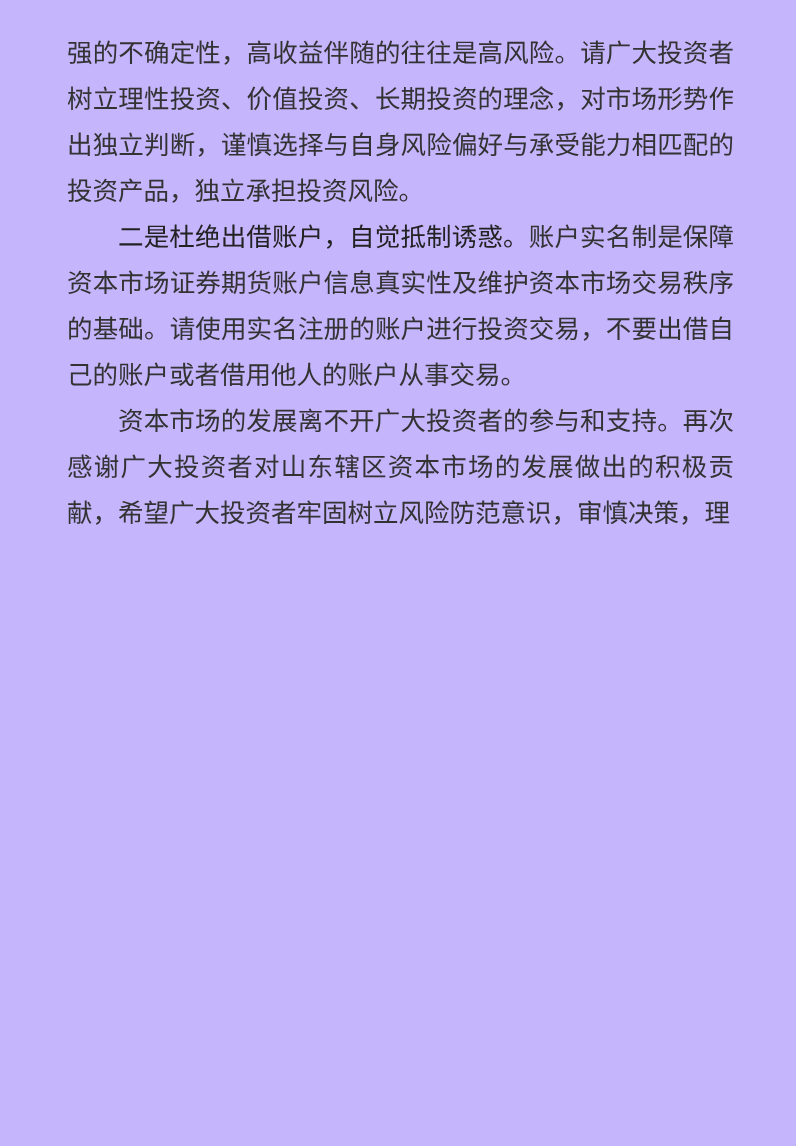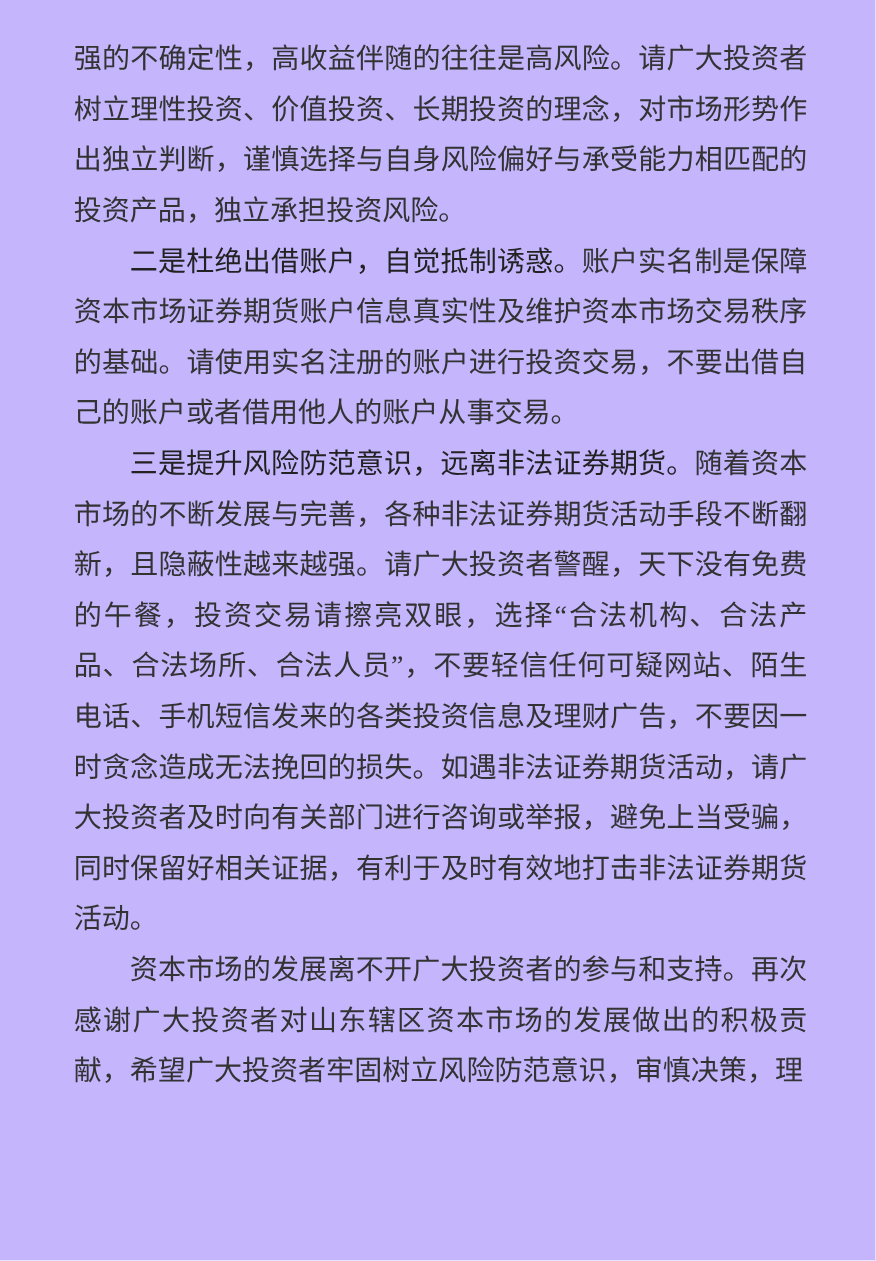--- a/index.html
+++ b/index.html
@@ -38,16 +38,15 @@
     color: #222222;
   }
 </style>
 </head>
 <body>
 
 <main class="page">
   <section class="body-text" id="paragraphs">
       <p class="para">强的不确定性，高收益伴随的往往是高风险。请广大投资者树立理性投资、价值投资、长期投资的理念，对市场形势作出独立判断，谨慎选择与自身风险偏好与承受能力相匹配的投资产品，独立承担投资风险。</p>
       <p class="para indent"><strong>二是杜绝出借账户，自觉抵制诱惑。</strong>账户实名制是保障资本市场证券期货账户信息真实性及维护资本市场交易秩序的基础。请使用实名注册的账户进行投资交易，不要出借自己的账户或者借用他人的账户从事交易。</p>
-      <p class="para indent"><strong>三是提升风险防范意识，远离非法证券期货。</strong>随着资本市场的不断发展与完善，各种非法证券期货活动手段不断翻新，且隐蔽性越来越强。请广大投资者警醒，天下没有免费的午餐，投资交易请擦亮双眼，选择“合法机构、合法产品、合法场所、合法人员”，不要轻信任何可疑网站、陌生电话、手机短信发来的各类投资信息及理财广告，不要因一时贪念造成无法挽回的损失。如遇非法证券期货活动，请广大投资者及时向有关部门进行咨询或举报，避免上当受骗，同时保留好相关证据，有利于及时有效地打击非法证券期货活动。</p>
       <p class="para indent">资本市场的发展离不开广大投资者的参与和支持。再次感谢广大投资者对山东辖区资本市场的发展做出的积极贡献，希望广大投资者牢固树立风险防范意识，审慎决策，理</p>
     </section>
 </main>
 
 </body></html>

